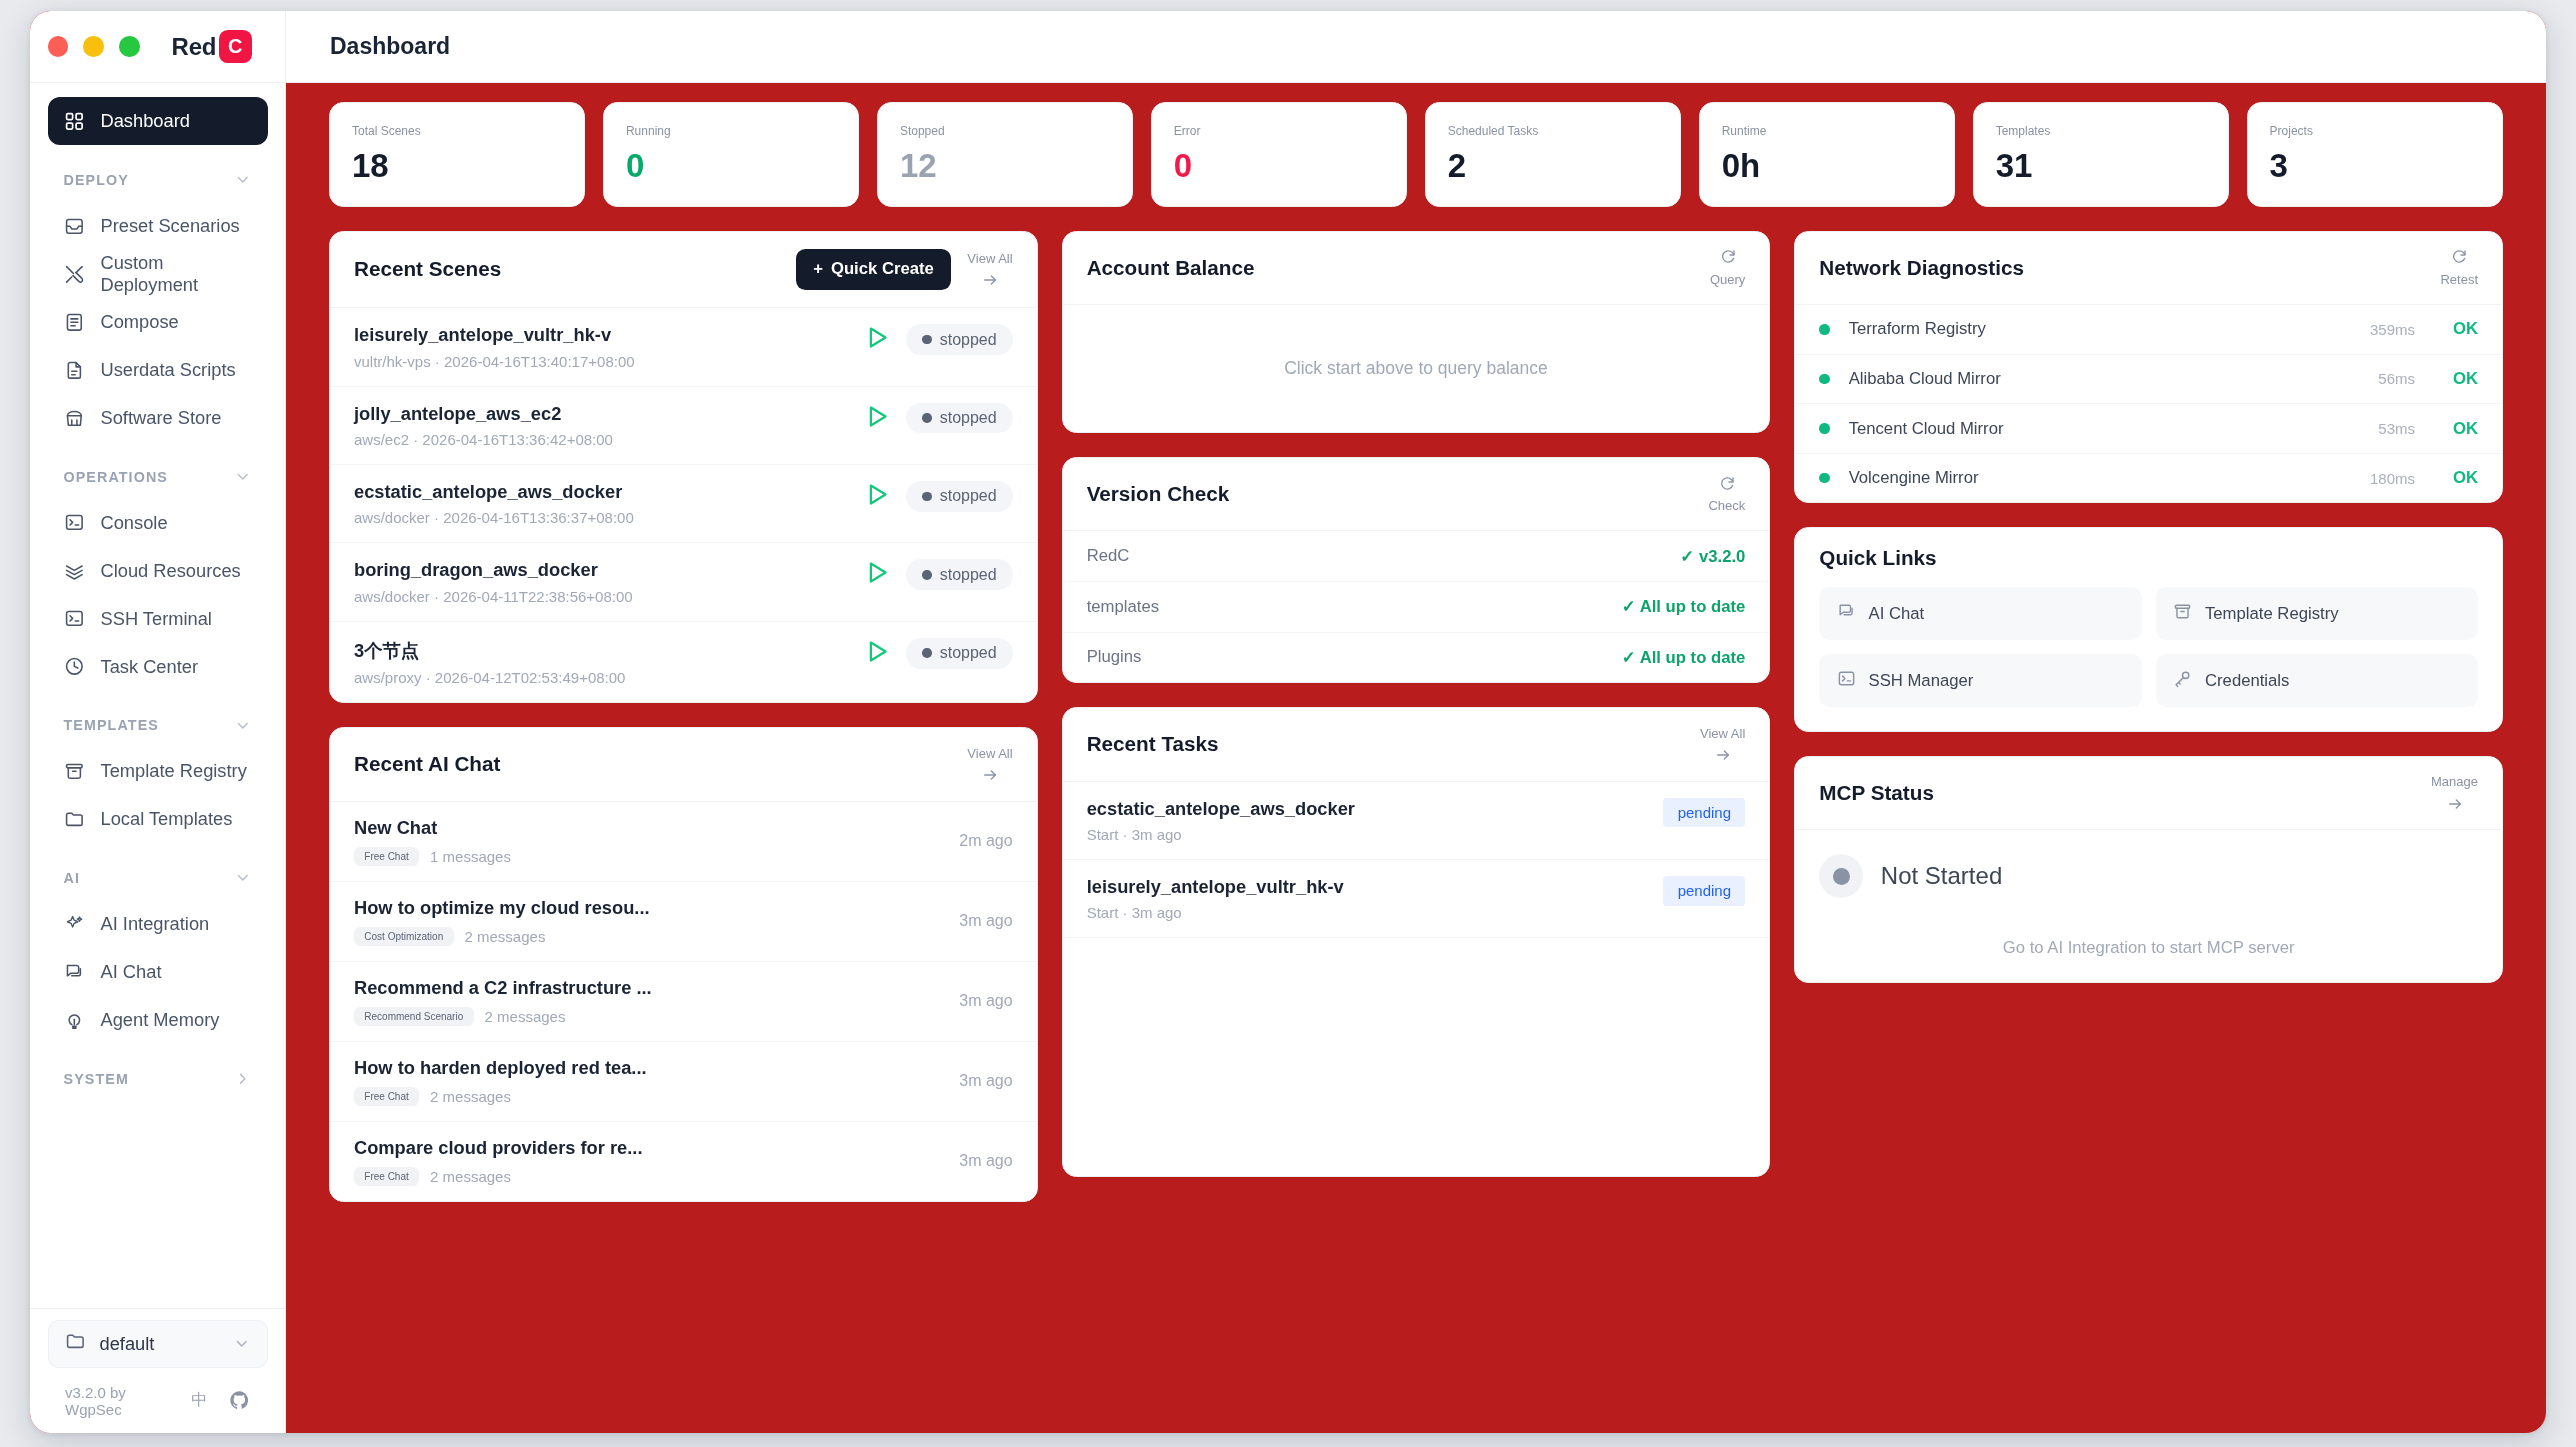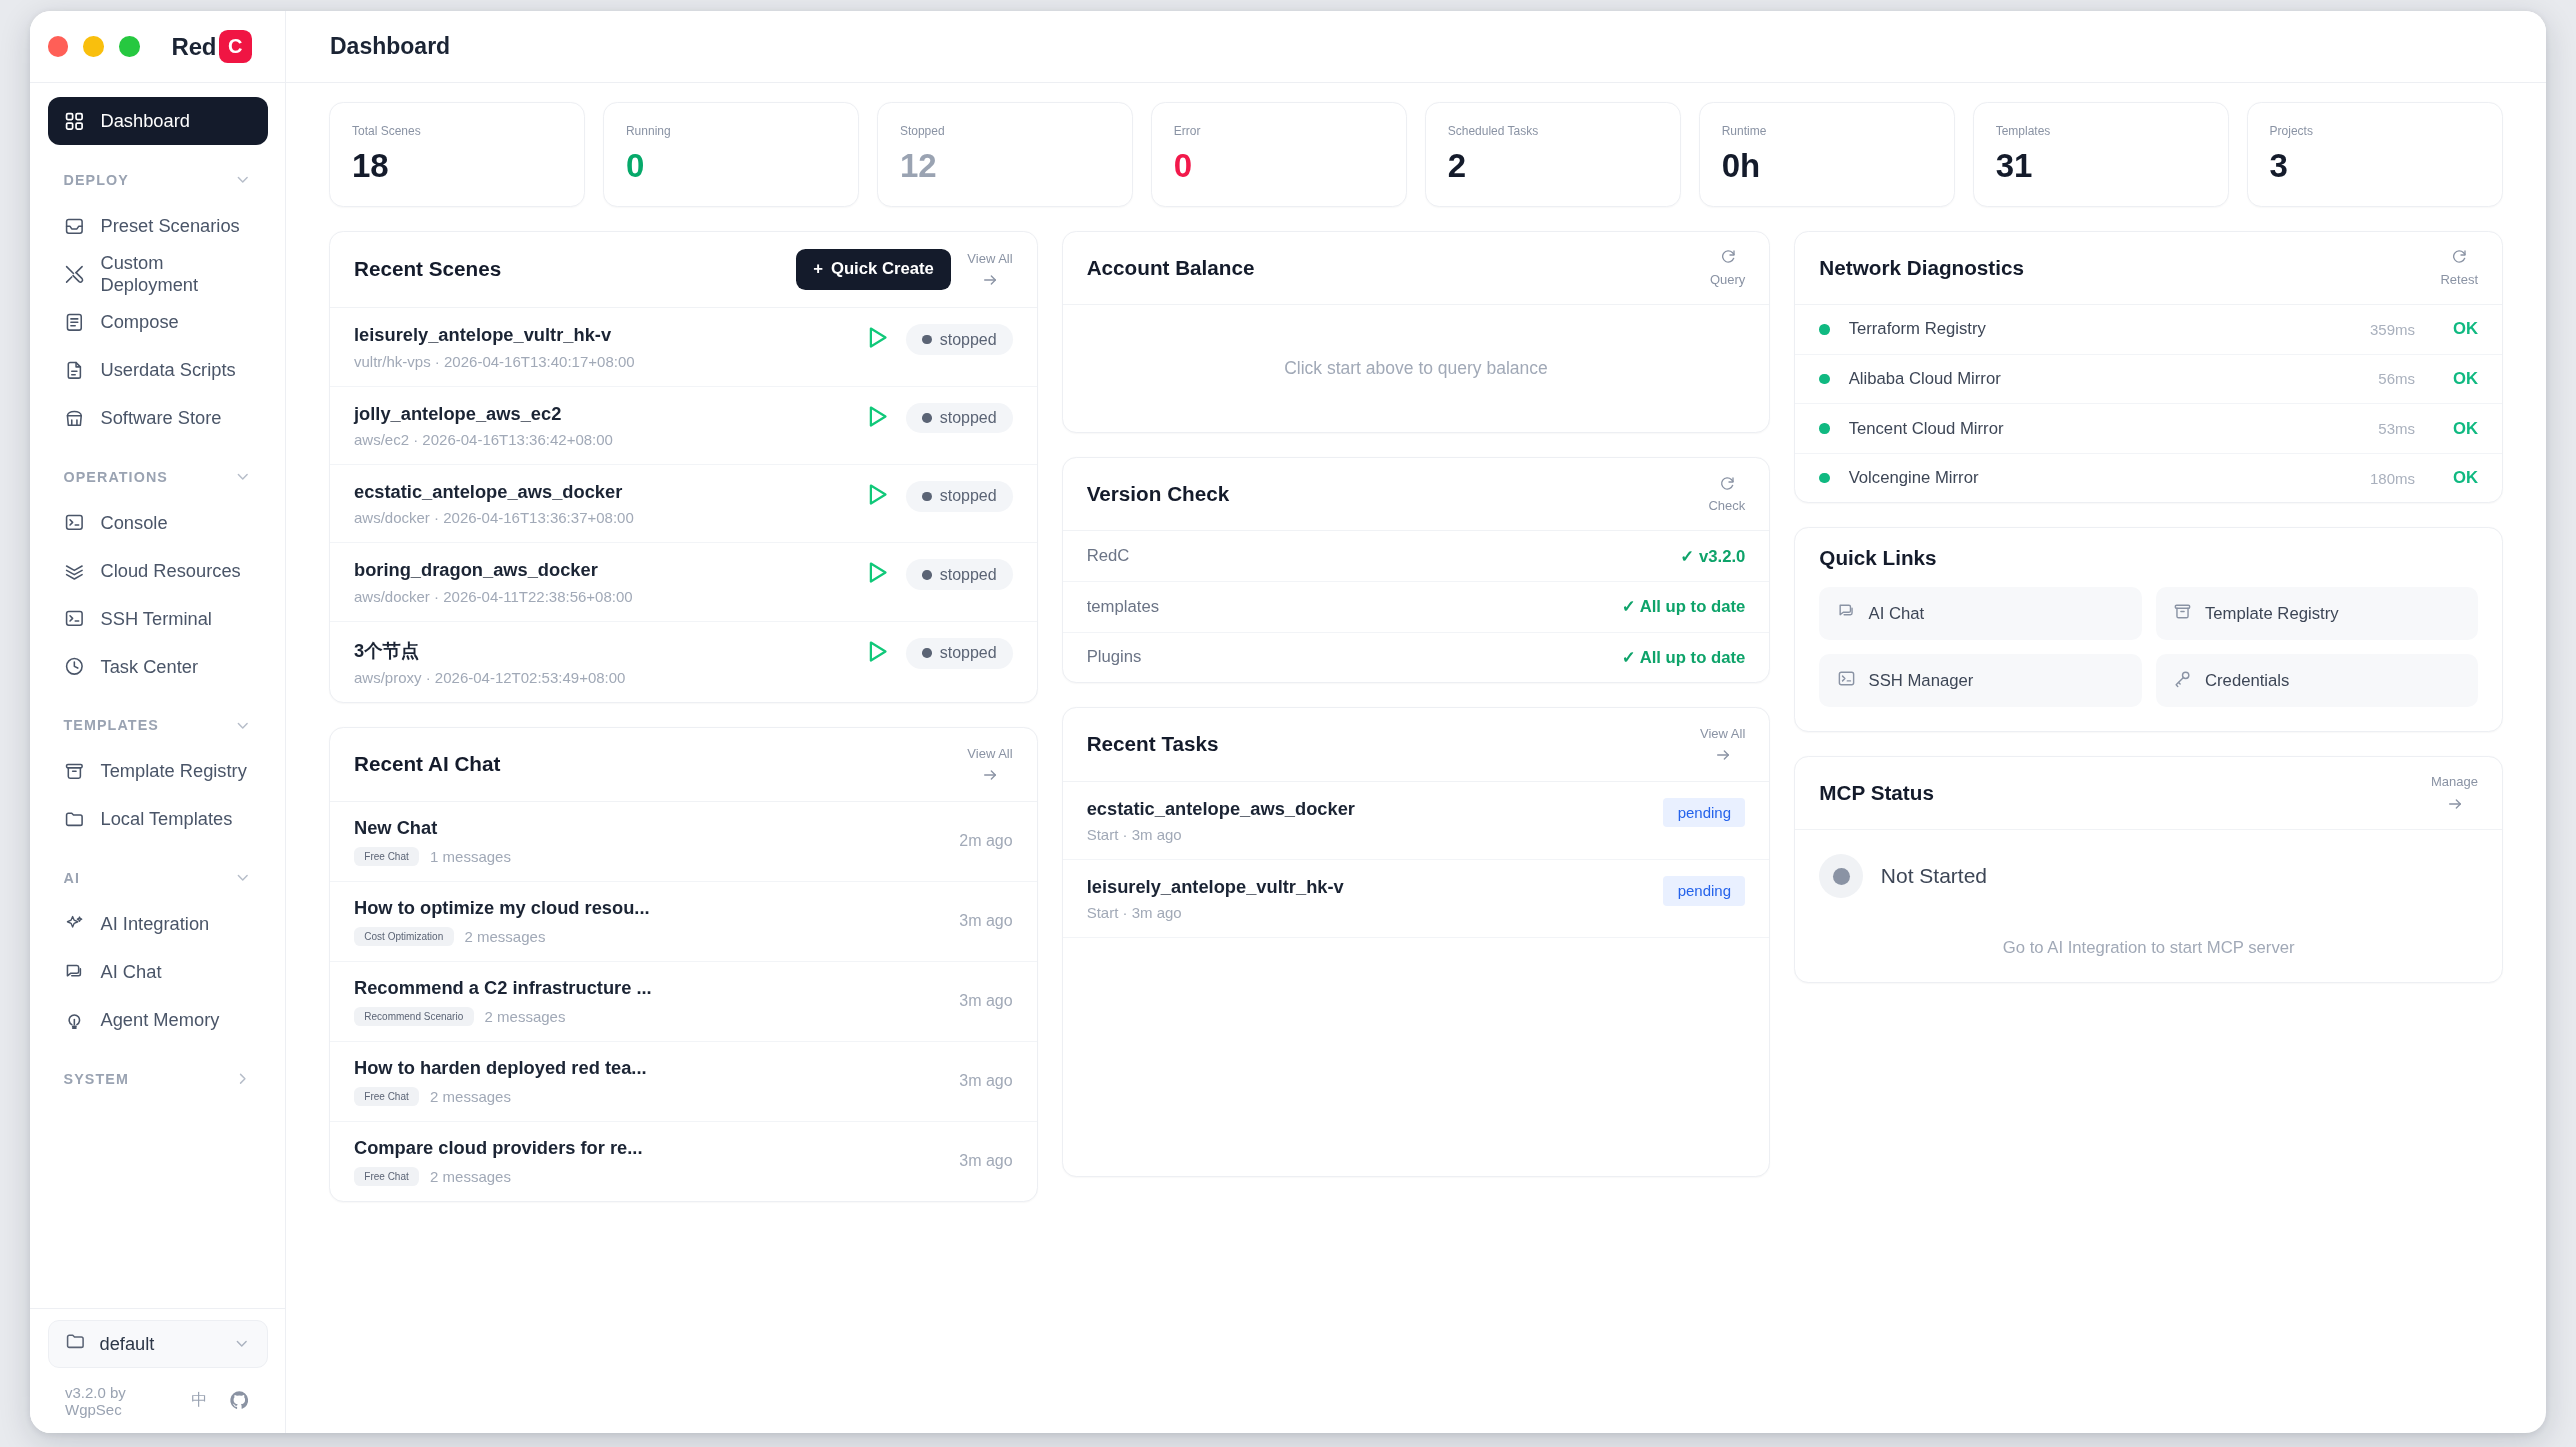--- a/index.html
+++ b/index.html
@@ -6,21 +6,21 @@
   html, body {
     width: 2576px; height: 1448px;
     font-family: "Liberation Sans", sans-serif;
     background: #e8eaee;
     overflow: hidden;
   }
   .app-window {
     position: absolute;
     left: 30px; top: 11px;
     width: 2516px; height: 1422px;
-    background: #ffffff;
+    background: #b91c1c;
     border-radius: 20.7px;
     box-shadow: 0 8px 32px rgba(15,23,42,.16), 0 1.6px 6.4px rgba(15,23,42,.08);
     overflow: hidden;
     display: flex;
   }
 
   
   .sidebar {
     width: 256px; height: 100%;
     background: #ffffff;
@@ -206,21 +206,21 @@
   .ago { color: #a1a9b7; font-size: 16px; white-space: nowrap; }
 
   
   .mcp-body { padding: 24px; }
   .mcp-status { display: flex; align-items: center; gap: 17.5px; }
   .mcp-circle {
     width: 44px; height: 44px; border-radius: 50%;
     background: #f0f2f5; display: flex; align-items: center; justify-content: center;
   }
   .mcp-circle .inner { width: 17.5px; height: 17.5px; border-radius: 50%; background: #8a93a4; }
-  .mcp-label { font-size: 21px; color: #3d4656; }
+  .mcp-label { font-size: 24px; color: #3d4656; }
   .mcp-hint { text-align: center; color: #a1a9b7; font-size: 16.7px; margin-top: 40px; }
 </style>
 </head>
 <body>
 
 <div class="app-window">
 
   <aside class="sidebar">
 
     <div class="titlebar">

